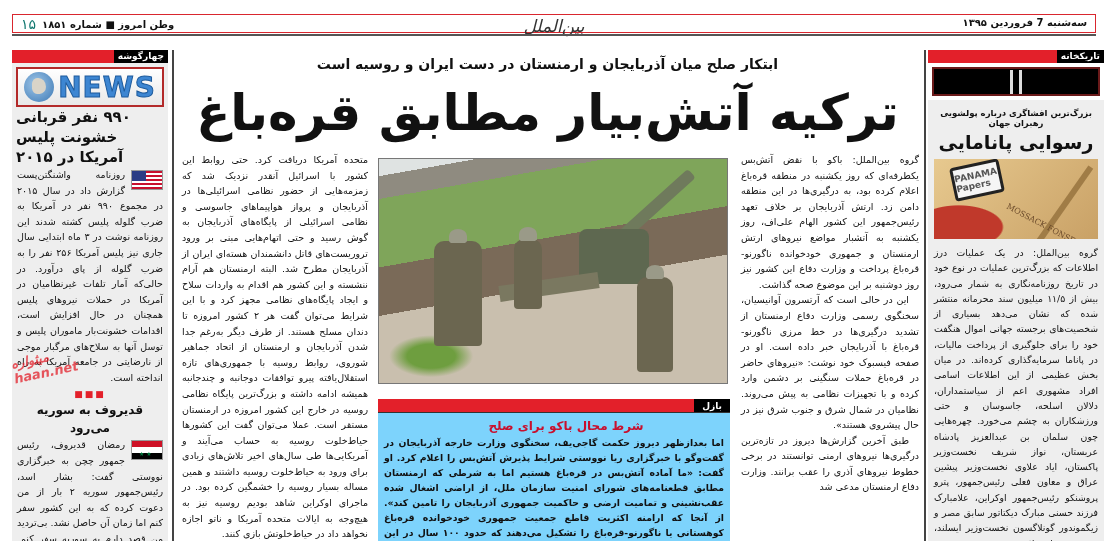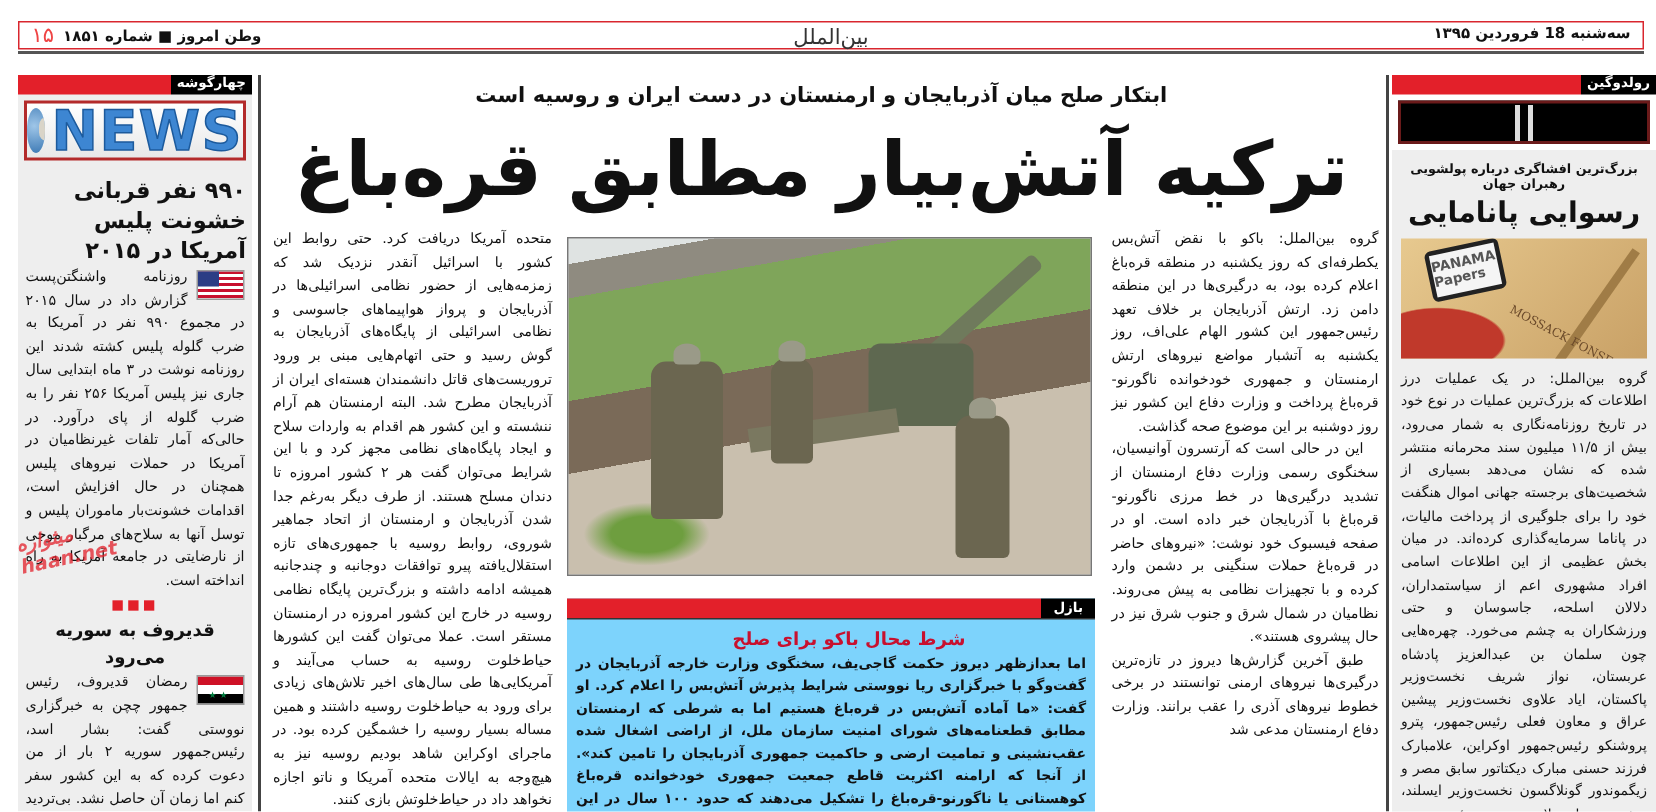--- a/index.html
+++ b/index.html
@@ -3,37 +3,37 @@
 <meta charset="utf-8">
 <style>
   * { box-sizing: border-box; margin: 0; padding: 0; }
   html, body { width: 1104px; height: 541px; overflow: hidden; background: #ffffff; }
   body { font-family: "DejaVu Sans", sans-serif; color: #111; position: relative; direction: rtl; }
 
   
   .masthead { position: absolute; top: 14px; left: 12px; width: 1084px; height: 19px; border: 1px solid #d9262e; background: #fff; }
   .masthead-rule { position: absolute; top: 34px; left: 12px; width: 1084px; height: 2px; background: #555; }
   .mh-date { position: absolute; right: 8px; top: 2px; font-size: 10px; font-weight: bold; }
-  .mh-logo { position: absolute; left: 50%; transform: translateX(-50%); top: 1px; font-family: "DejaVu Serif", serif; font-size: 14px; color: #333; }
+  .mh-logo { position: absolute; left: 50%; transform: translateX(-50%); top: 1px; font-family: "DejaVu Serif", serif; font-size: 17px; font-style: italic; color: #333; }
   .mh-issue { position: absolute; left: 8px; top: 1px; font-size: 10px; font-weight: bold; display: flex; align-items: center; gap: 6px; direction: rtl; }
-  .mh-page { font-size: 14px; color: #ef4444; font-weight: normal; font-family: "DejaVu Sans", sans-serif; }
+  .mh-page { font-size: 14px; color: #0f766e; font-weight: normal; font-family: "DejaVu Sans", sans-serif; }
 
   
   .col-left { position: absolute; left: 12px; top: 50px; width: 156px; height: 491px; background: #eeeeee; }
   .col-left-rule { position: absolute; left: 172px; top: 50px; width: 2px; height: 491px; background: #444; }
   .sec-head { display: flex; height: 13px; direction: rtl; }
   .sec-head .label { background: #000; color: #fff; font-size: 9px; font-weight: bold; padding: 0 4px; line-height: 13px; white-space: nowrap; }
   .sec-head .bar { flex: 1; background: #e3202a; }
 
   .news-banner { margin: 4px 4px 0 4px; height: 40px; border: 2px solid #b32a2a; background: linear-gradient(#fff,#e8e8e8); display: flex; align-items: center; justify-content: center; gap: 4px; direction: ltr; }
   .globe { width: 30px; height: 30px; border-radius: 50%; background: radial-gradient(circle at 40% 40%, #9fc6e8, #3b78b4); position: relative; overflow: hidden; }
   .globe::after { content: ""; position: absolute; left: 8px; top: 6px; width: 14px; height: 16px; background: #d9d4c8; border-radius: 40% 60% 50% 40%; }
-  .news-word { font-family: "DejaVu Sans", sans-serif; font-size: 37px; font-weight: bold; color: #3d86d2; letter-spacing: 1px; -webkit-text-stroke: 1px #1c5a9c; }
+  .news-word { font-family: "DejaVu Sans", sans-serif; font-size: 28px; font-weight: bold; color: #3d86d2; letter-spacing: 1px; -webkit-text-stroke: 1px #1c5a9c; }
 
-  .l-headline { font-size: 15px; font-weight: bold; text-align: right; line-height: 20px; margin-top: 10px; padding: 0 4px; }
+  .l-headline { font-size: 15px; font-weight: bold; text-align: left; line-height: 20px; padding: 0 4px; }
   .l-body { font-size: 9.5px; line-height: 15.6px; text-align: justify; padding: 0 5px; }
   .flag { float: right; width: 32px; height: 20px; margin: 3px 0 2px 6px; border: 1px solid #999; }
   .flag-us { background: repeating-linear-gradient(#c8102e 0 2px, #fff 2px 4px); position: relative; }
   .flag-us::before { content: ""; position: absolute; top: 0; left: 0; width: 14px; height: 10px; background: #2b3d85; }
   .flag-sy { background: linear-gradient(#ce1126 0 33%, #fff 33% 66%, #000 66%); position: relative; }
   .flag-sy::before { content: "★ ★"; position: absolute; top: 5px; left: 7px; font-size: 6px; color: #007a3d; direction: ltr; }
   .dots { text-align: center; color: #e3202a; font-size: 9px; letter-spacing: 2px; margin: 4px 0 2px; }
   .l-sub { font-size: 12px; font-weight: bold; text-align: center; line-height: 18px; padding: 0 3px; }
   .watermark { position: absolute; left: 0; top: 300px; font-size: 18px; color: #e3202a; opacity: 0.75; transform: rotate(-12deg); font-weight: bold; font-style: italic; direction: ltr; }
   .watermark span { display: block; font-size: 13px; }
@@ -79,21 +79,21 @@
   .panama .phone { position: absolute; left: 18px; top: 4px; width: 50px; height: 34px; background: #222; border-radius: 4px; transform: rotate(-12deg); }
   .panama .phone span { position: absolute; inset: 3px; background: #f5f5f5; color: #555; font-size: 9px; display: flex; align-items: center; justify-content: center; direction: ltr; font-weight: bold; }
   .panama .mossack { position: absolute; right: 8px; bottom: 8px; font-family: "DejaVu Serif", serif; font-size: 8px; color: #6b4a2a; transform: rotate(28deg); direction: ltr; }
   .panama .cross { position: absolute; right: 30px; top: 0; width: 6px; height: 90px; background: #a07c46; transform: rotate(35deg); }
   .r-body { font-size: 9.3px; line-height: 15.3px; text-align: justify; padding: 0 2px; }
 </style>
 </head>
 <body>
 
 <div class="masthead">
-  <span class="mh-date">سه‌شنبه 18 فروردین ۱۳۹۵</span>
+  <span class="mh-date">سه‌شنبه 7 فروردین ۱۳۹۵</span>
   <span class="mh-logo">بین‌الملل</span>
   <span class="mh-issue">
     <span>وطن امروز ■ شماره ۱۸۵۱</span>
     <span class="mh-page">۱۵</span>
   </span>
 </div>
 <div class="masthead-rule"></div>
 
 <div class="col-left">
   <div class="sec-head">
@@ -154,21 +154,21 @@
 
 <div class="col-a">
   <p class="para">متحده آمریکا دریافت کرد. حتی روابط این کشور با اسرائیل آنقدر نزدیک شد که زمزمه‌هایی از حضور نظامی اسرائیلی‌ها در آذربایجان و پرواز هواپیماهای جاسوسی و نظامی اسرائیلی از پایگاه‌های آذربایجان به گوش رسید و حتی اتهام‌هایی مبنی بر ورود تروریست‌های قاتل دانشمندان هسته‌ای ایران از آذربایجان مطرح شد. البته ارمنستان هم آرام ننشسته و این کشور هم اقدام به واردات سلاح و ایجاد پایگاه‌های نظامی مجهز کرد و با این شرایط می‌توان گفت هر ۲ کشور امروزه تا دندان مسلح هستند. از طرف دیگر به‌رغم جدا شدن آذربایجان و ارمنستان از اتحاد جماهیر شوروی، روابط روسیه با جمهوری‌های تازه استقلال‌یافته پیرو توافقات دوجانبه و چندجانبه همیشه ادامه داشته و بزرگ‌ترین پایگاه نظامی روسیه در خارج این کشور امروزه در ارمنستان مستقر است. عملا می‌توان گفت این کشورها حیاط‌خلوت روسیه به حساب می‌آیند و آمریکایی‌ها طی سال‌های اخیر تلاش‌های زیادی برای ورود به حیاط‌خلوت روسیه داشتند و همین مساله بسیار روسیه را خشمگین کرده بود. در ماجرای اوکراین شاهد بودیم روسیه نیز به هیچ‌وجه به ایالات متحده آمریکا و ناتو اجازه نخواهد داد در حیاط‌خلوتش بازی کنند.</p>
 
 </div>
 
 <div class="col-right-rule"></div>
 
 <div class="col-right">
   <div class="sec-head">
-    <span class="label">رولدوگین</span>
+    <span class="label">تاریکخانه</span>
     <span class="bar"></span>
   </div>
   <div class="dark-banner">
     <span class="door"></span>
   </div>
   <div class="right-body-bg">
     <div class="r-kicker">بزرگ‌ترین افشاگری درباره پولشویی رهبران جهان</div>
     <div class="r-title">رسوایی پانامایی</div>
     <div class="panama">
       <div class="cross"></div>

